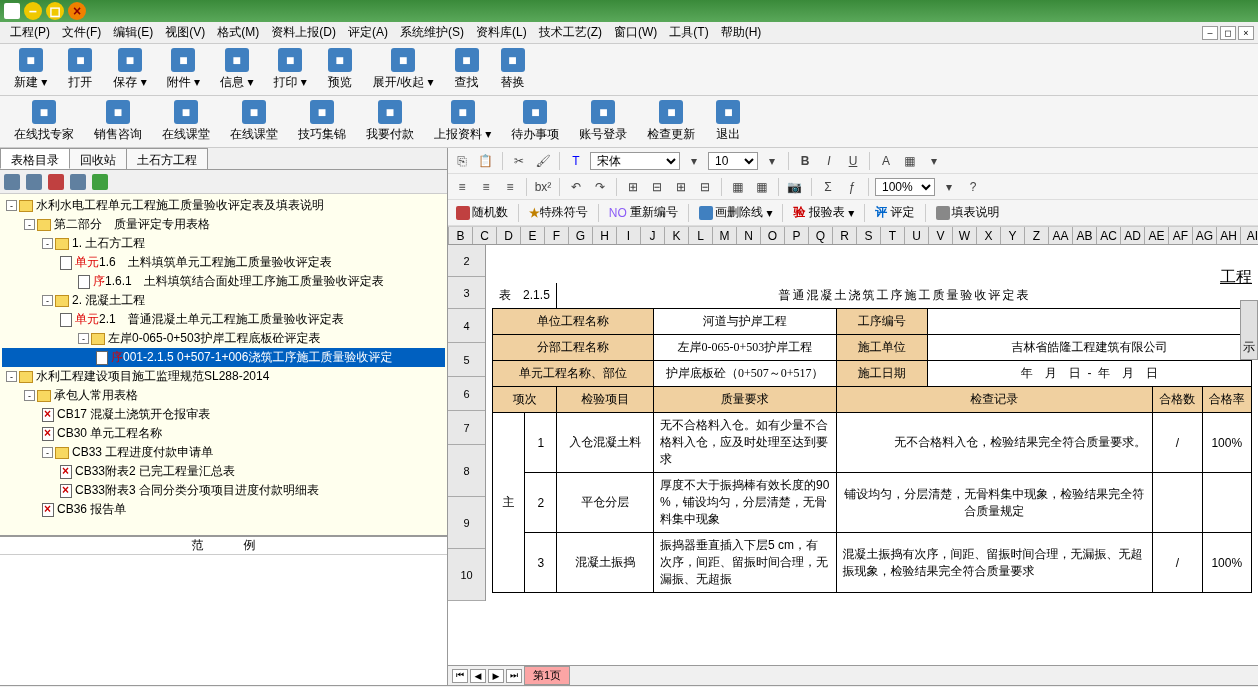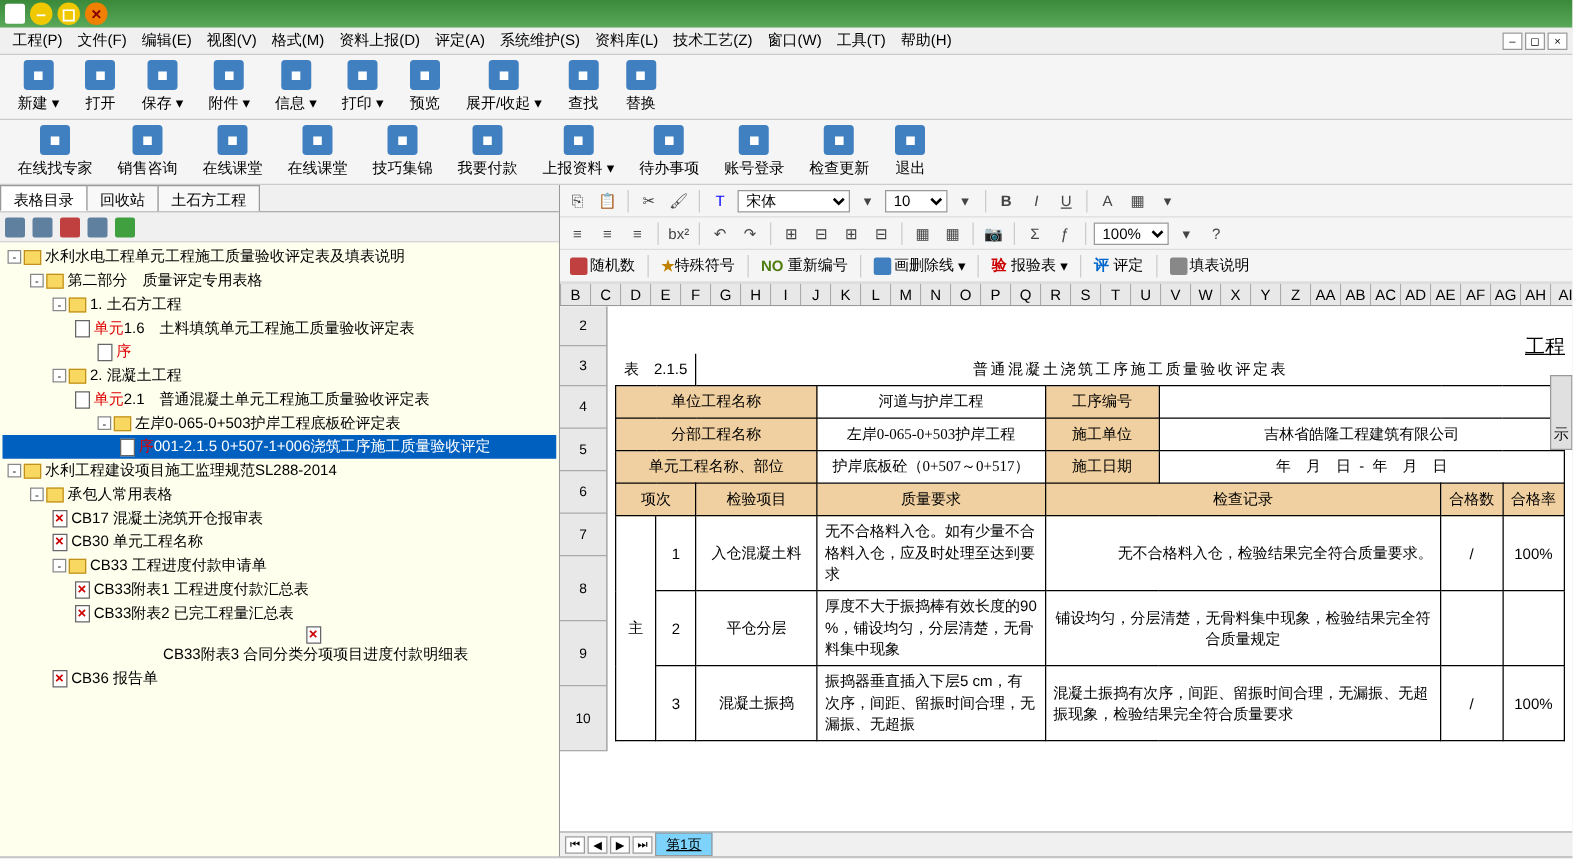--- a/index.html
+++ b/index.html
@@ -85,21 +85,21 @@
 .form-table th, .form-table td { border: 1px solid #000; padding: 4px 6px; text-align: center; vertical-align: middle; font-size: 12px; }
 .form-table .hdr { background: #f0d0a0; }
 .form-table .kaiti { font-family: "KaiTi","楷体"; }
 .title-cell { font-size: 18px; font-family: "SimHei","黑体"; letter-spacing: 2px; border-left: 0 !important; border-right: 0 !important; }
 .biao-label { font-size: 15px; font-family: "KaiTi","楷体"; text-align: left; padding-left: 8px; }
 .small { font-size: 11px; }
 
 
 .page-tabs { height: 20px; border-top: 1px solid #999; display: flex; align-items: center; background: #f0f0f0; padding: 0 4px; gap: 2px; }
 .pgbtn { width: 16px; height: 14px; border: 1px solid #999; background: #fff; cursor: pointer; display: flex; align-items: center; justify-content: center; font-size: 9px; }
-.pgtab { padding: 1px 8px; border: 1px solid #999; background: #7dd3fc; cursor: pointer; font-size: 11px; text-decoration: underline; }
+.pgtab { padding: 1px 8px; border: 1px solid #999; background: #fca5a5; cursor: pointer; font-size: 11px; }
 
 
 .statusbar { height: 18px; background: #f0f0f0; border-top: 1px solid #999; display: flex; align-items: center; padding: 0 6px; font-size: 12px; }
 .statusbar .seg { margin-right: 30px; }
 
 .side-tab { position: absolute; right: 0; top: 300px; width: 18px; height: 60px; background: #e0e0e0; border: 1px solid #999; writing-mode: vertical-rl; text-align: center; padding-top: 4px; cursor: pointer; }
 </style>
 </head>
 <body>
 
@@ -253,20 +253,21 @@
           <span class="tree-label">1. 土石方工程</span>
         </div>
         <div class="tree-row" style="padding-left: 58px;">
           <span class="tree-doc"></span>
           <span class="red-text">单元 </span>
           <span class="tree-label">1.6　土料填筑单元工程施工质量验收评定表</span>
         </div>
         <div class="tree-row" style="padding-left: 76px;">
           <span class="tree-doc"></span>
           <span class="red-text">序 </span>
+          <span class="tree-label">1.6.1　土料填筑结合面处理工序施工质量验收评定表</span>
         </div>
         <div class="tree-row" style="padding-left: 40px;">
           <span class="tree-box">-</span>
           <span class="tree-folder open"></span>
           <span class="tree-label">2. 混凝土工程</span>
         </div>
         <div class="tree-row" style="padding-left: 58px;">
           <span class="tree-doc"></span>
           <span class="red-text">单元 </span>
           <span class="tree-label">2.1　普通混凝土单元工程施工质量验收评定表</span>
@@ -299,35 +300,34 @@
           <span class="tree-doc x"></span>
           <span class="tree-label">CB30 单元工程名称</span>
         </div>
         <div class="tree-row" style="padding-left: 40px;">
           <span class="tree-box">-</span>
           <span class="tree-folder open"></span>
           <span class="tree-label">CB33 工程进度付款申请单</span>
         </div>
         <div class="tree-row" style="padding-left: 58px;">
           <span class="tree-doc x"></span>
-          <span class="tree-label">CB33附表1 工程进度付款汇总表</span>
+          <span class="tree-label">CB33附表2 已完工程量汇总表</span>
         </div>
         <div class="tree-row" style="padding-left: 58px;">
-          <span class="tree-doc x"></span>
-          <span class="tree-label">CB33附表2 已完工程量汇总表</span>
-        </div>
-        <div class="tree-row" style="padding-left: 58px; flex-direction: column;">
           <span class="tree-doc x"></span>
           <span class="tree-label">CB33附表3 合同分类分项项目进度付款明细表</span>
         </div>
         <div class="tree-row" style="padding-left: 40px;">
           <span class="tree-doc x"></span>
           <span class="tree-label">CB36 报告单</span>
         </div>
       </div>
+    <div class="example-pane">
+      <div class="example-header">范例</div>
+    </div>
   </div>
 
   <div class="right-panel">
     <div class="editor-toolbars">
 
       <div class="etb">
         <span class="ebtn">⎘</span>
         <span class="ebtn">📋</span>
         <span class="esep"></span>
         <span class="ebtn">✂</span>
@@ -386,21 +386,21 @@
         <span class="txtbtn">
             <span class="ico" style="background:#c04040"></span>
             <span>随机数</span>
           </span>
         <span class="esep"></span>
         <span class="txtbtn">
             <span style="color:#c08000;font-weight:bold">★</span>
             <span>特殊符号</span>
           </span>
         <span class="esep"></span>
-        <span class="txtbtn"><span style="color:#4d7c0f;font-weight:bold">NO</span>&nbsp;<span>重新编号</span></span>
+        <span class="txtbtn"><span style="color:#8b5cf6;font-weight:normal">NO</span>&nbsp;<span>重新编号</span></span>
         <span class="esep"></span>
         <span class="txtbtn"><span class="ico" style="background:#4080c0"></span><span>画删除线</span>&nbsp;▾</span>
         <span class="esep"></span>
         <span class="txtbtn"><span style="color:#c00;font-weight:bold">验</span>&nbsp;<span>报验表</span>&nbsp;▾</span>
         <span class="esep"></span>
         <span class="txtbtn"><span style="color:#06c;font-weight:bold">评</span>&nbsp;<span>评定</span></span>
         <span class="esep"></span>
         <span class="txtbtn">
             <span class="ico" style="background:#888"></span>
             <span>填表说明</span>

